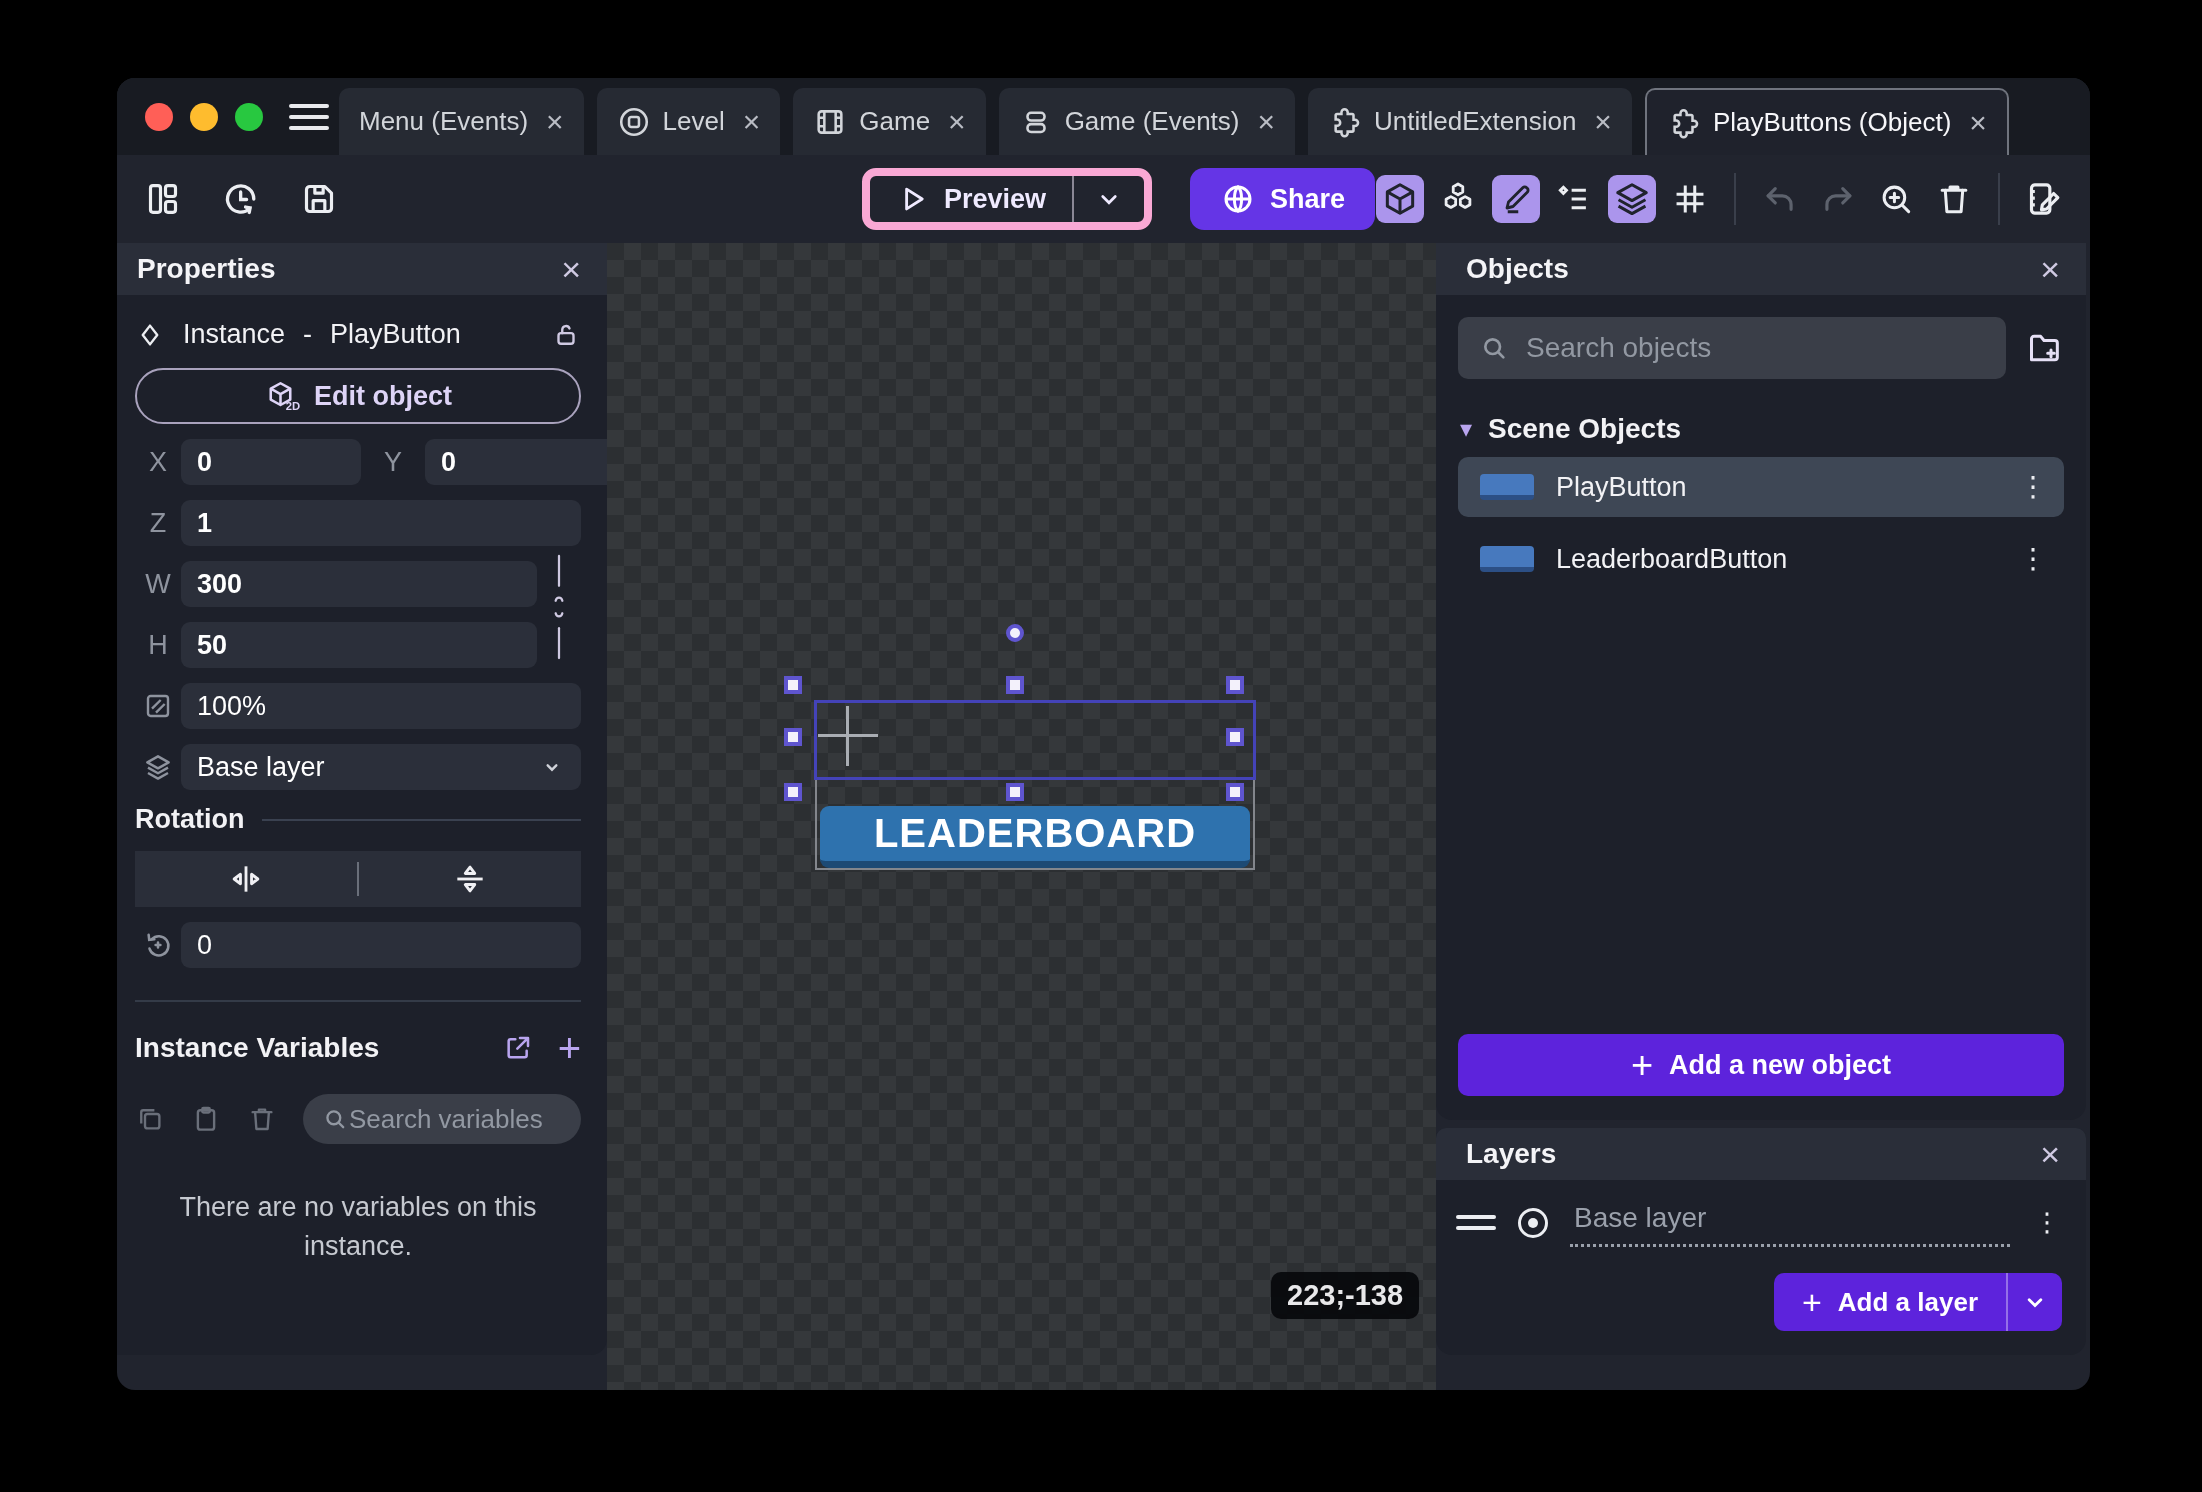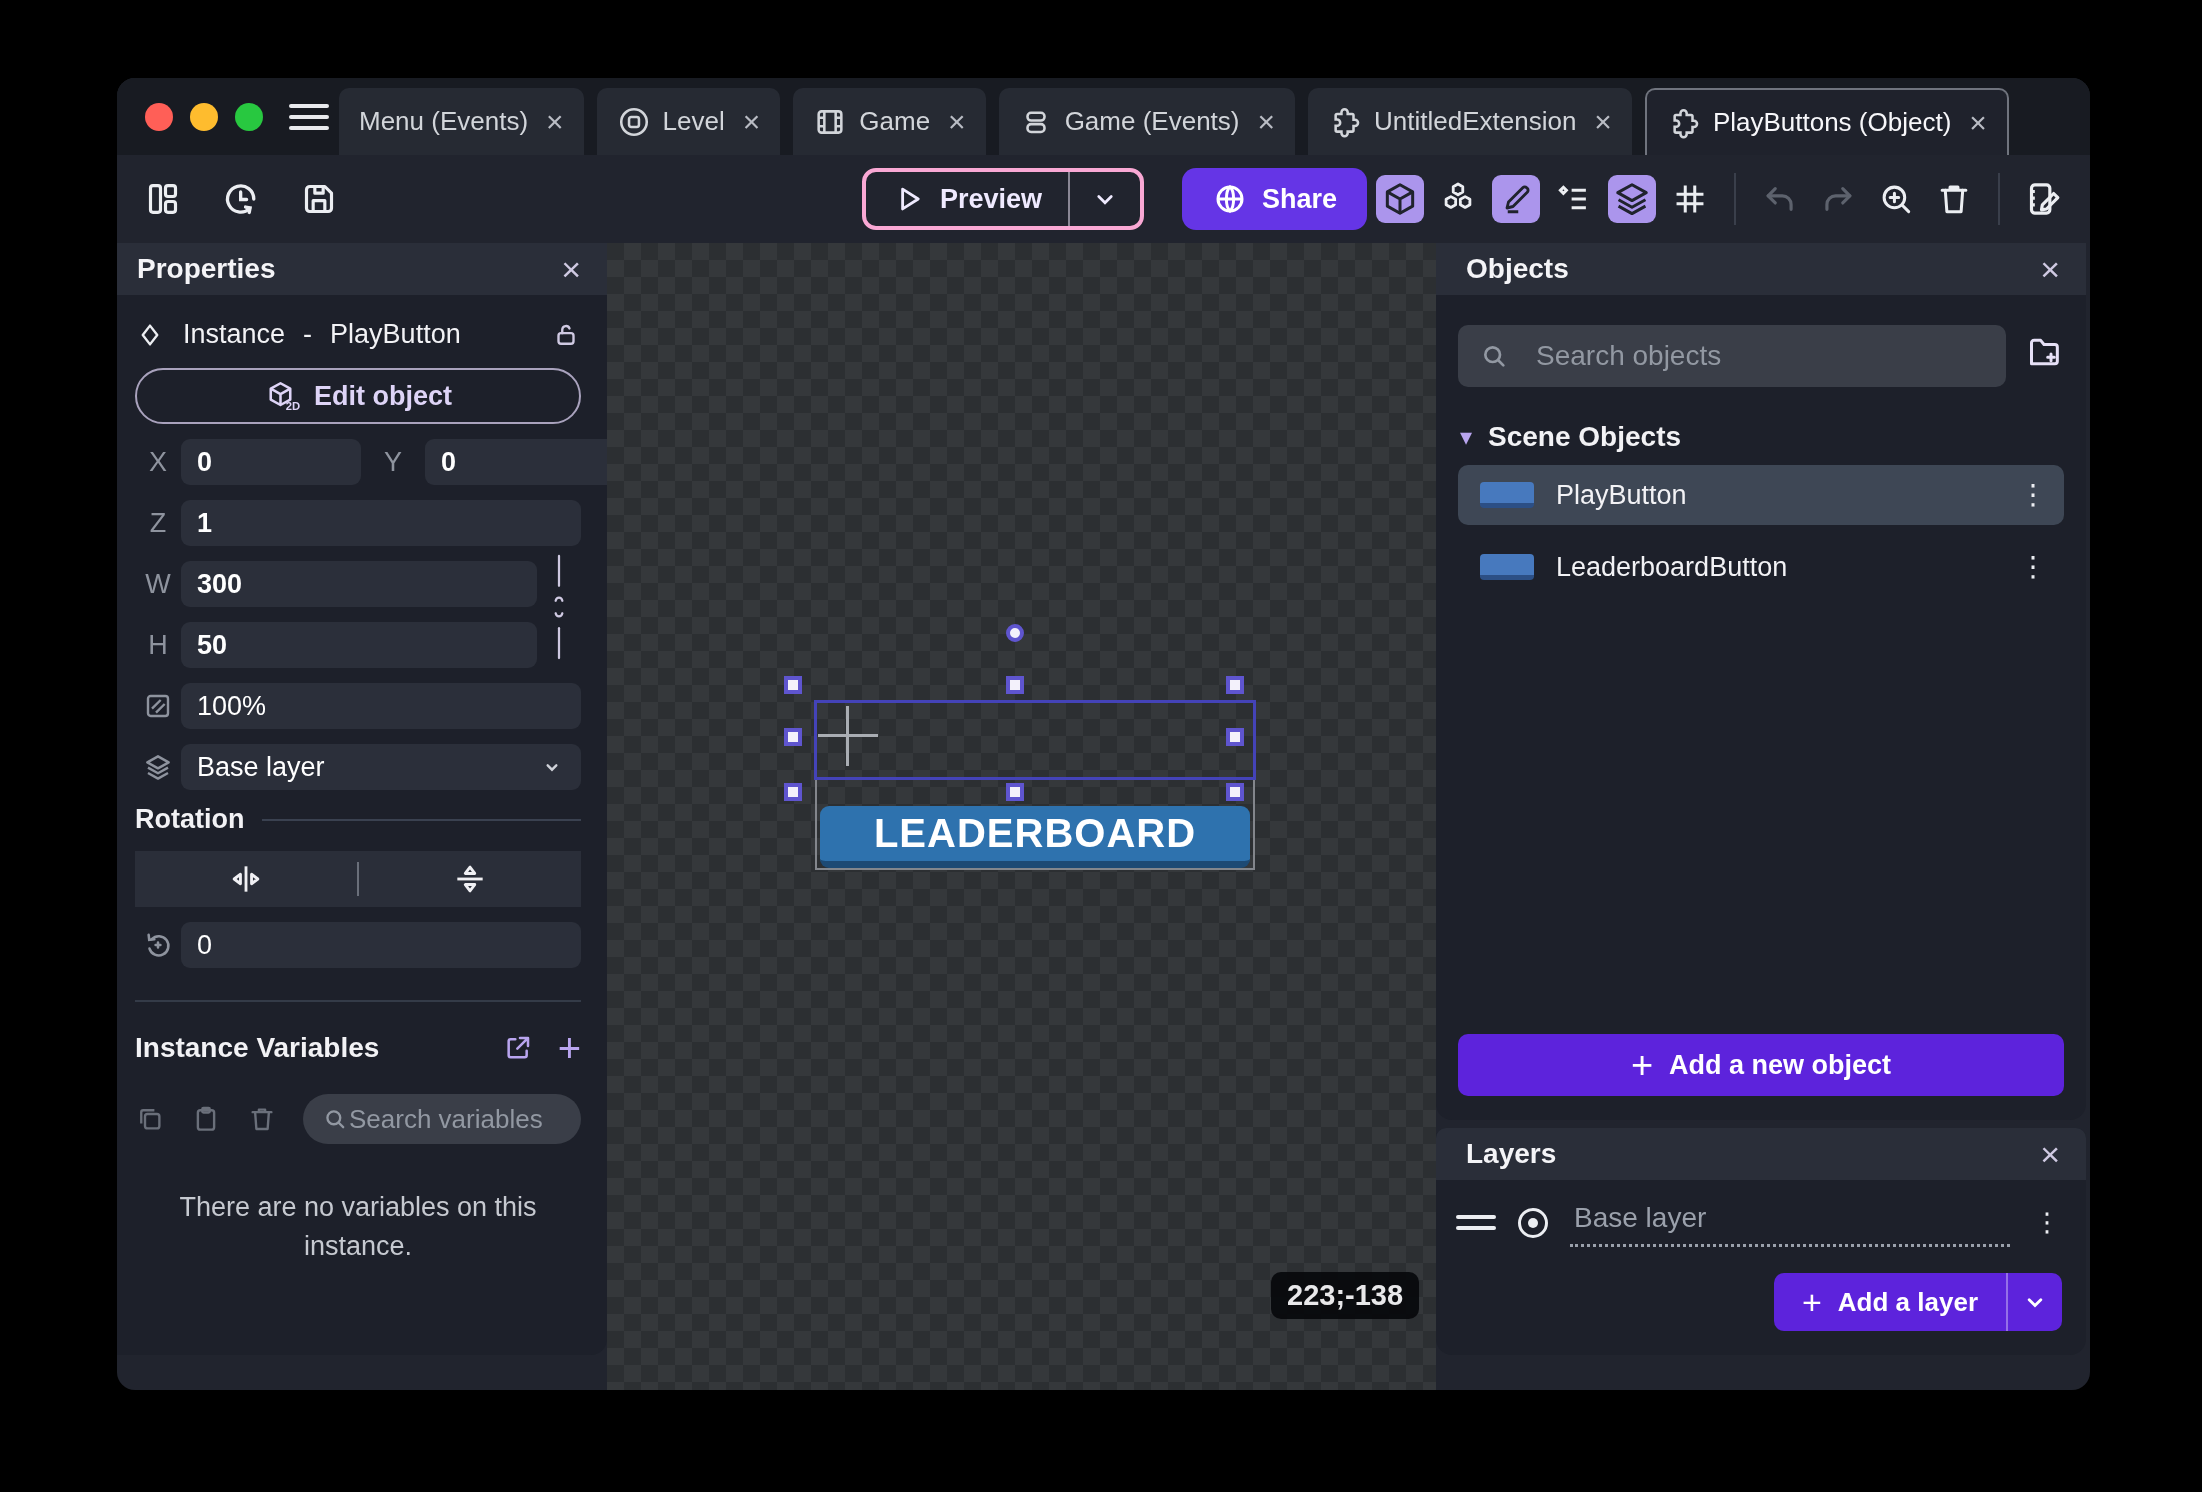--- a/index.html
+++ b/index.html
@@ -24,21 +24,21 @@
   .tab .ticon { display:flex; color:#d2d5da; }
   .tab .close { font-size:30px; color:#b9bcc4; margin-left:6px; line-height:1; }
 
   
   .toolbar { height:88px; display:flex; align-items:center; padding:0 22px; position:relative; background:#21242e; }
   .tb-left { display:flex; align-items:center; gap:30px; }
   .icon-btn { width:48px; height:48px; display:flex; align-items:center; justify-content:center; color:#eceef2; cursor:pointer; border-radius:9px; }
   .icon-btn.dim { color:#5d626d; }
   .icon-btn.active { background:#ab95ec; color:#20232d; }
   .tb-center { position:absolute; left:745px; display:flex; align-items:center; gap:38px; }
-  .preview-group { display:flex; align-items:center; height:62px; border:4px solid #f9a8d4; border-radius:14px; color:#efeaff; }
+  .preview-group { display:flex; align-items:center; height:62px; border:8px solid #f9a8d4; border-radius:14px; color:#efeaff; }
   .preview-main { display:flex; align-items:center; gap:14px; padding:0 26px; font-size:27px; font-weight:bold; cursor:pointer; }
   .preview-split { width:2px; align-self:stretch; background:#8a8795; }
   .preview-caret { padding:0 20px; display:flex; cursor:pointer; }
   .share-btn { display:flex; align-items:center; gap:14px; height:62px; padding:0 30px;
                background:#6535e6; border-radius:14px; font-size:27px; font-weight:bold; color:#fff; cursor:pointer; }
   .tb-right { margin-left:auto; display:flex; align-items:center; gap:10px; }
   .tb-divider { width:2px; height:52px; background:#3a3f4b; margin:0 10px; }
 
   
   .main { position:relative; height:1147px; }
@@ -107,21 +107,21 @@
                        font-family:"Liberation Sans",sans-serif; }
   .search-pill input::placeholder { color:#9298a2; }
   .iv-empty { margin-top:44px; text-align:center; font-size:27px; color:#c6c9d0; line-height:1.45; padding:0 30px; }
 
   
   .right-col { position:absolute; right:4px; top:0; width:650px; display:flex; flex-direction:column; }
   .objects-panel { height:877px; background:#1d202a; border-radius:0 0 16px 16px; display:flex; flex-direction:column; overflow:hidden; }
   .op-body { padding:22px 22px 24px 22px; display:flex; flex-direction:column; flex:1; }
   .op-searchrow { display:flex; align-items:center; gap:18px; }
   .op-search { flex:1; height:62px; background:#3a3e48; border-radius:10px; display:flex; align-items:center;
-               gap:26px; padding:0 20px; color:#9298a2;margin-top:8px; }
+               gap:16px; padding:0 20px; color:#9298a2; }
   .op-search input { background:transparent; border:none; color:#e8e8ec; font-size:28px; width:100%;
                      font-family:"Liberation Sans",sans-serif; }
   .op-search input::placeholder { color:#9298a2; }
   .folder-add { color:#e6e0f6; display:flex; cursor:pointer; }
   .group-row { display:flex; align-items:center; gap:16px; margin-top:34px; padding-left:2px; }
   .group-caret { color:#b9a5ef; font-size:24px; cursor:pointer; }
   .group-title { font-size:28px; font-weight:bold; }
   .obj-row { height:60px; border-radius:10px; display:flex; align-items:center; gap:22px;
              padding:0 14px 0 22px; margin-top:12px; cursor:pointer; }
   .obj-row.selected { background:#3e4755; }

